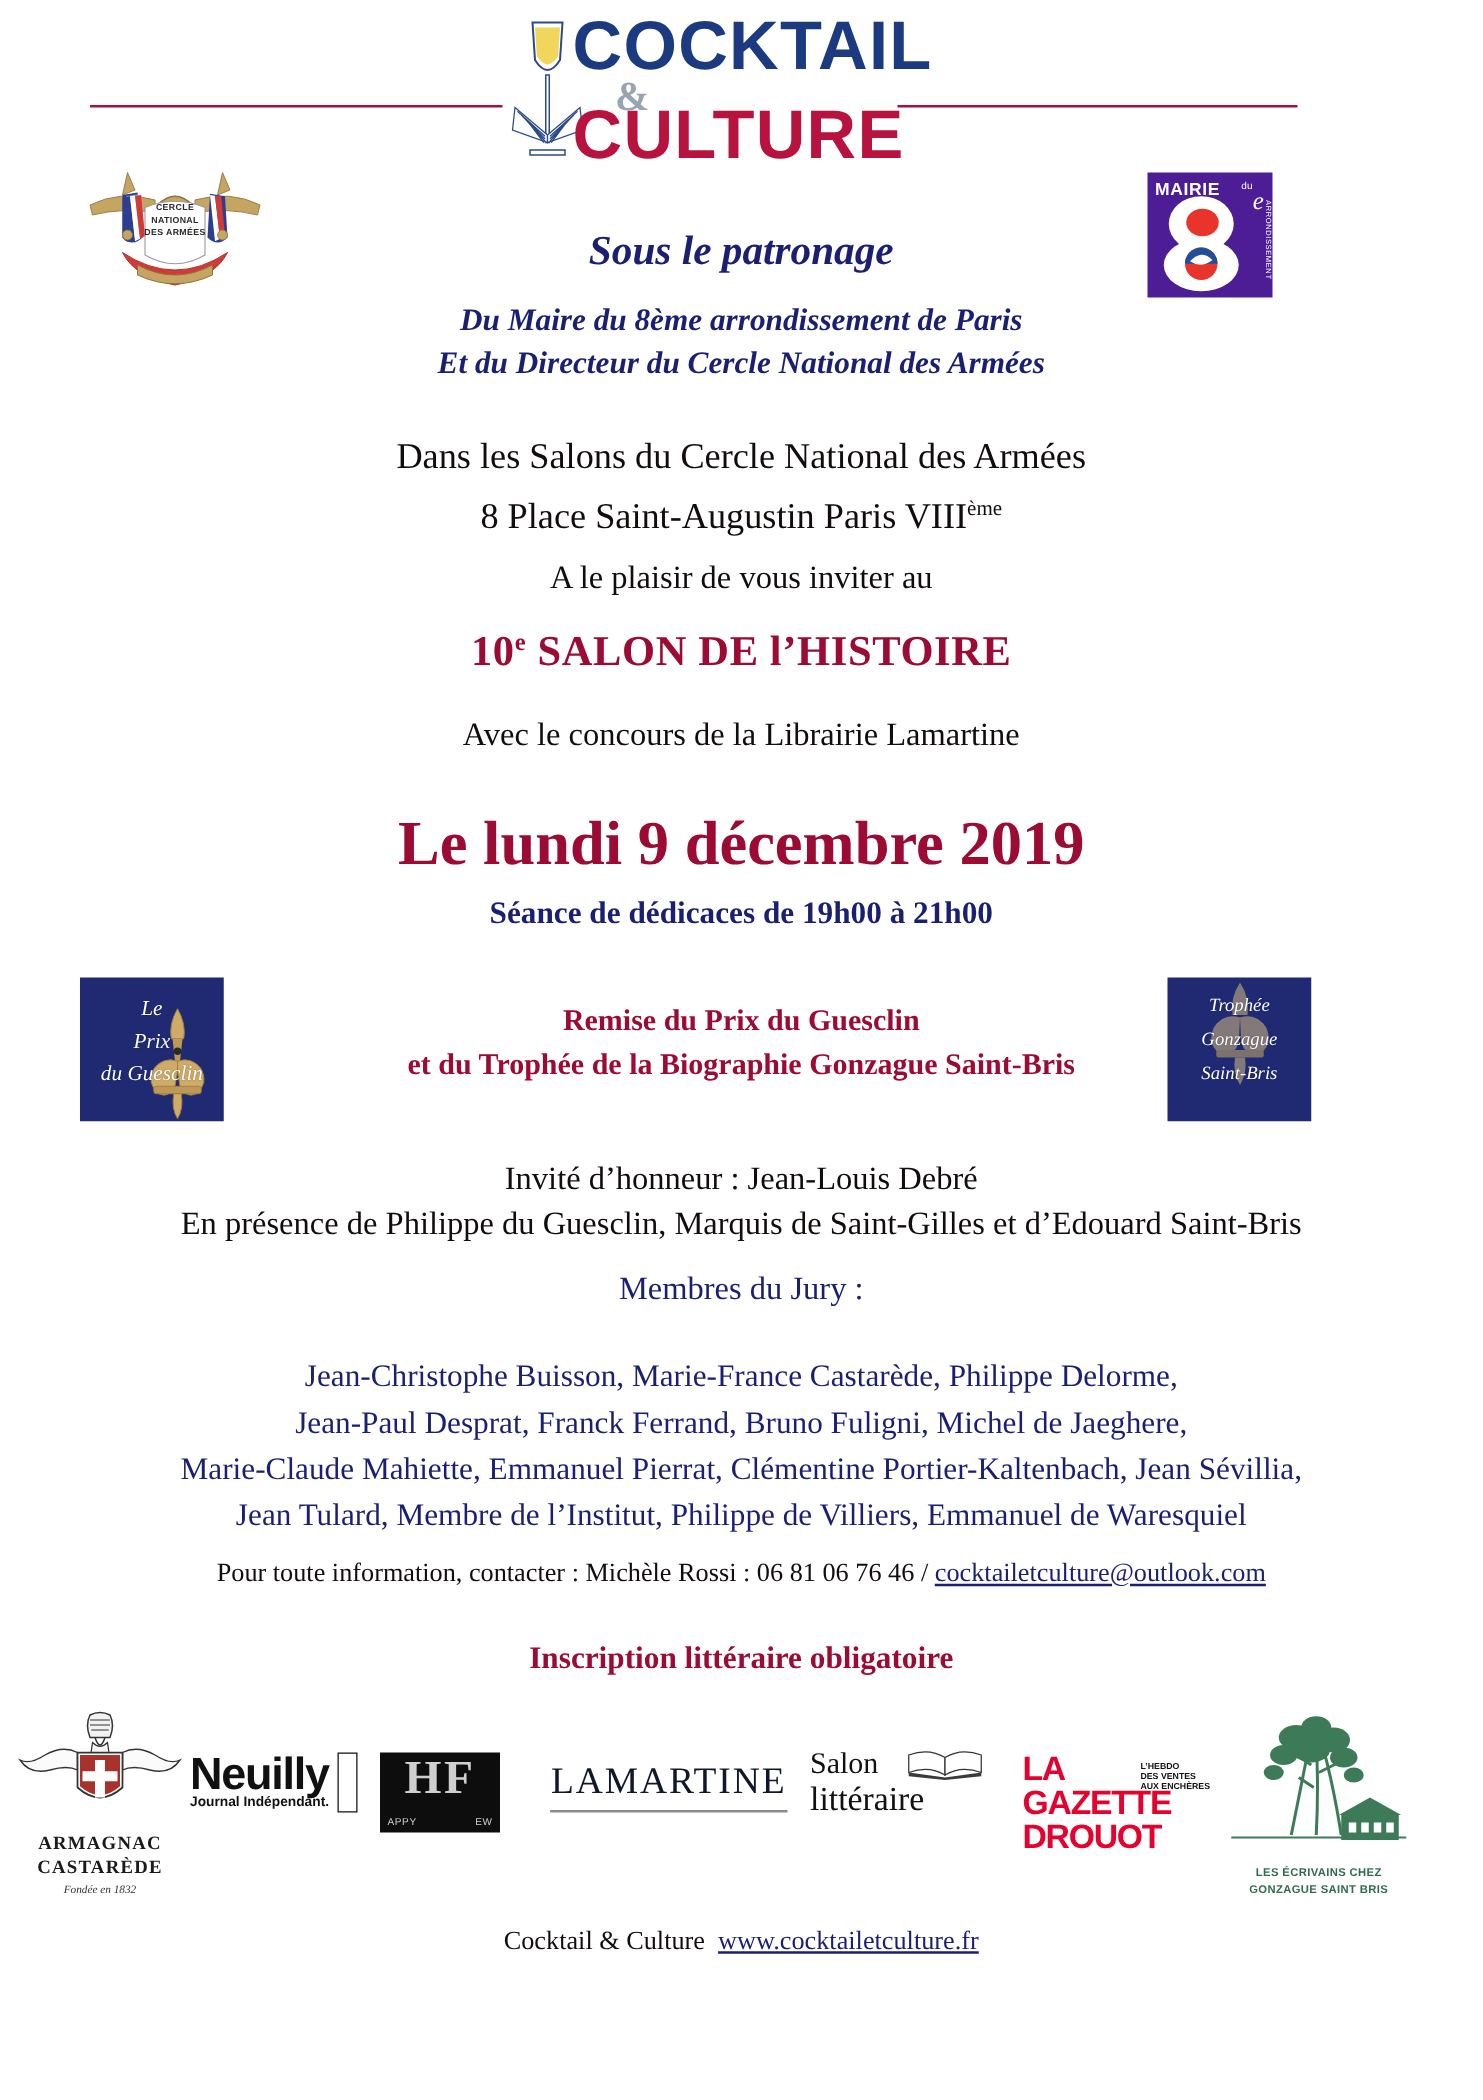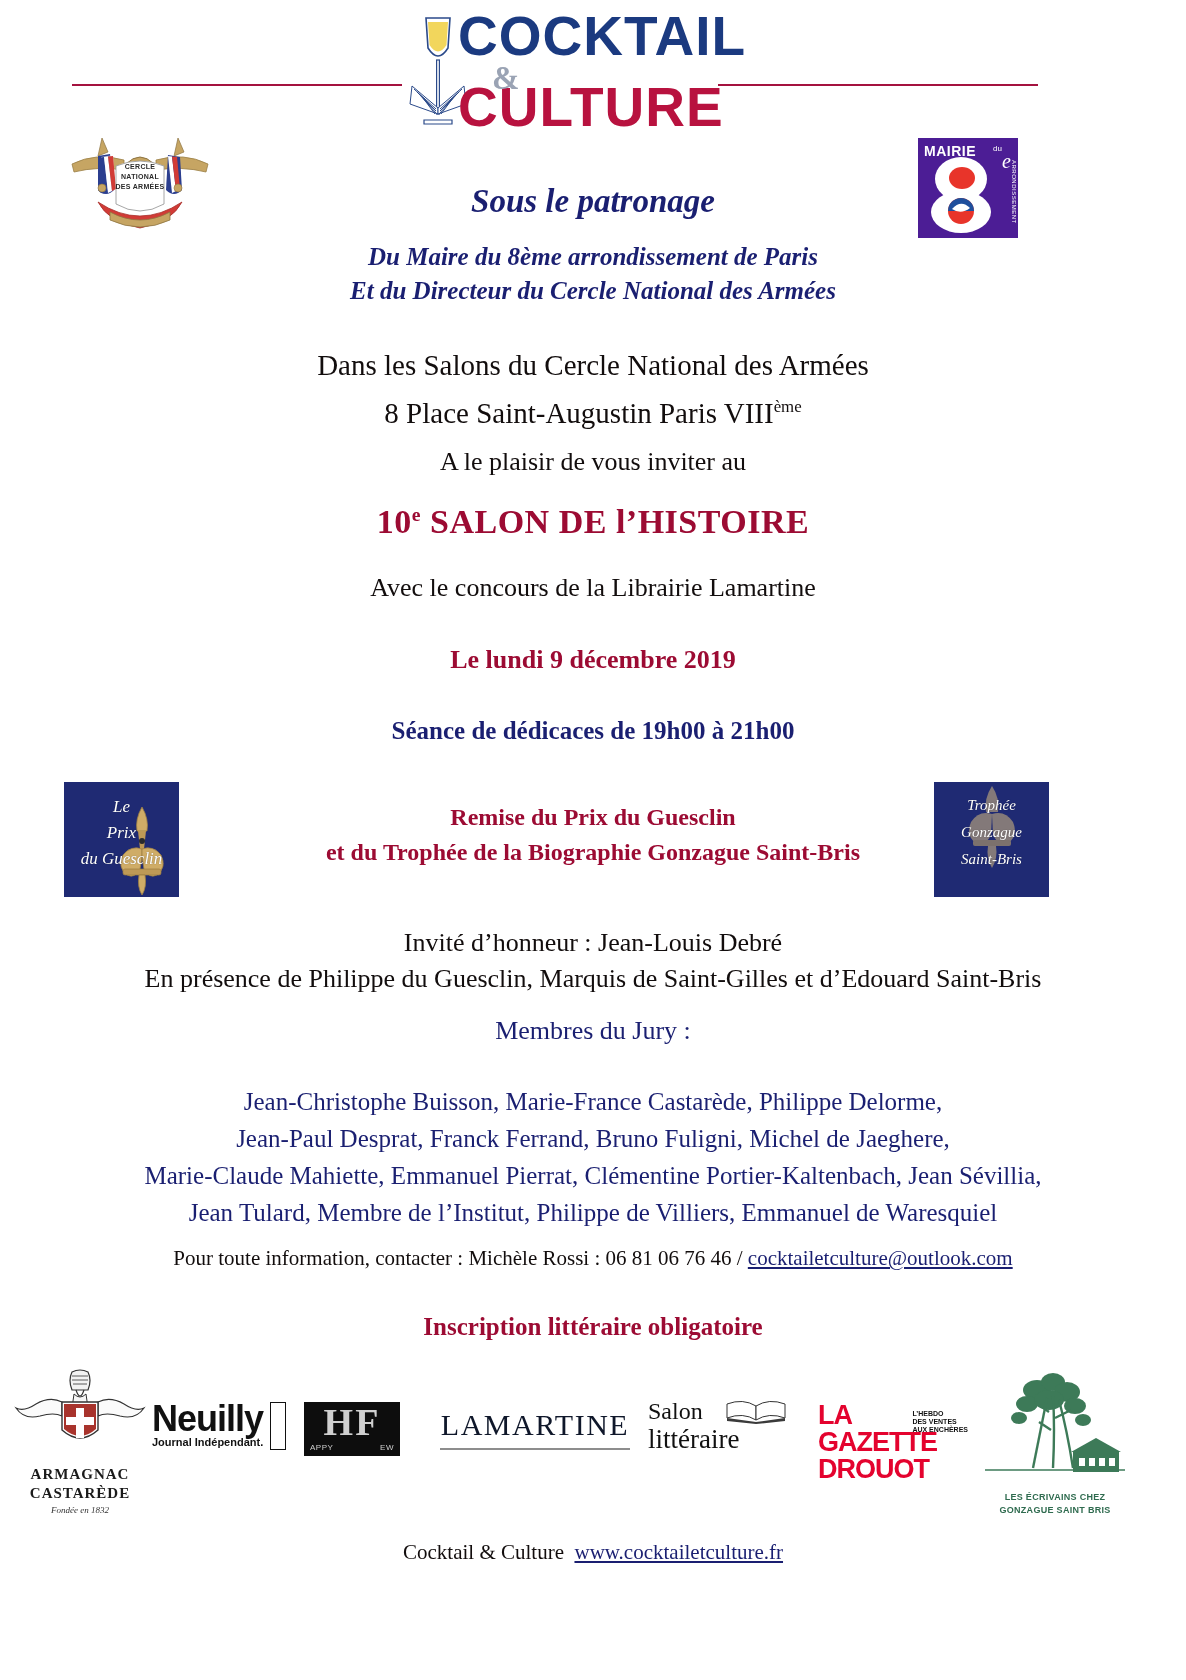--- a/index.html
+++ b/index.html
@@ -181,21 +181,21 @@
     top: 503px;
     font-size: 34px;
     font-weight: 700;
     letter-spacing: 0.5px;
   }
 
   .concours { top: 573px; font-size: 26px; }
 
   .date-line {
     top: 645px;
-    font-size: 26px;
+    font-size: 50px;
     font-weight: 700;
   }
 
   .seance {
     top: 717px;
     font-size: 25px;
     font-weight: 700;
   }
 
   
@@ -305,21 +305,21 @@
   .neu-bar {
     position: absolute;
     right: 6px; top: 2px;
     width: 14px; height: 46px;
     border: 1px solid #111;
   }
 
   
   .sp-hf {
     left: 304px; top: 34px;
-    width: 96px; height: 54px;
+    width: 96px; height: 64px;
     background: #0d0d0d;
     color: #cfcfcf;
   }
   .hf-big {
     font-family: "Liberation Serif", serif;
     font-weight: 700;
     font-size: 38px;
     line-height: 40px;
     text-align: center;
     letter-spacing: 2px;

